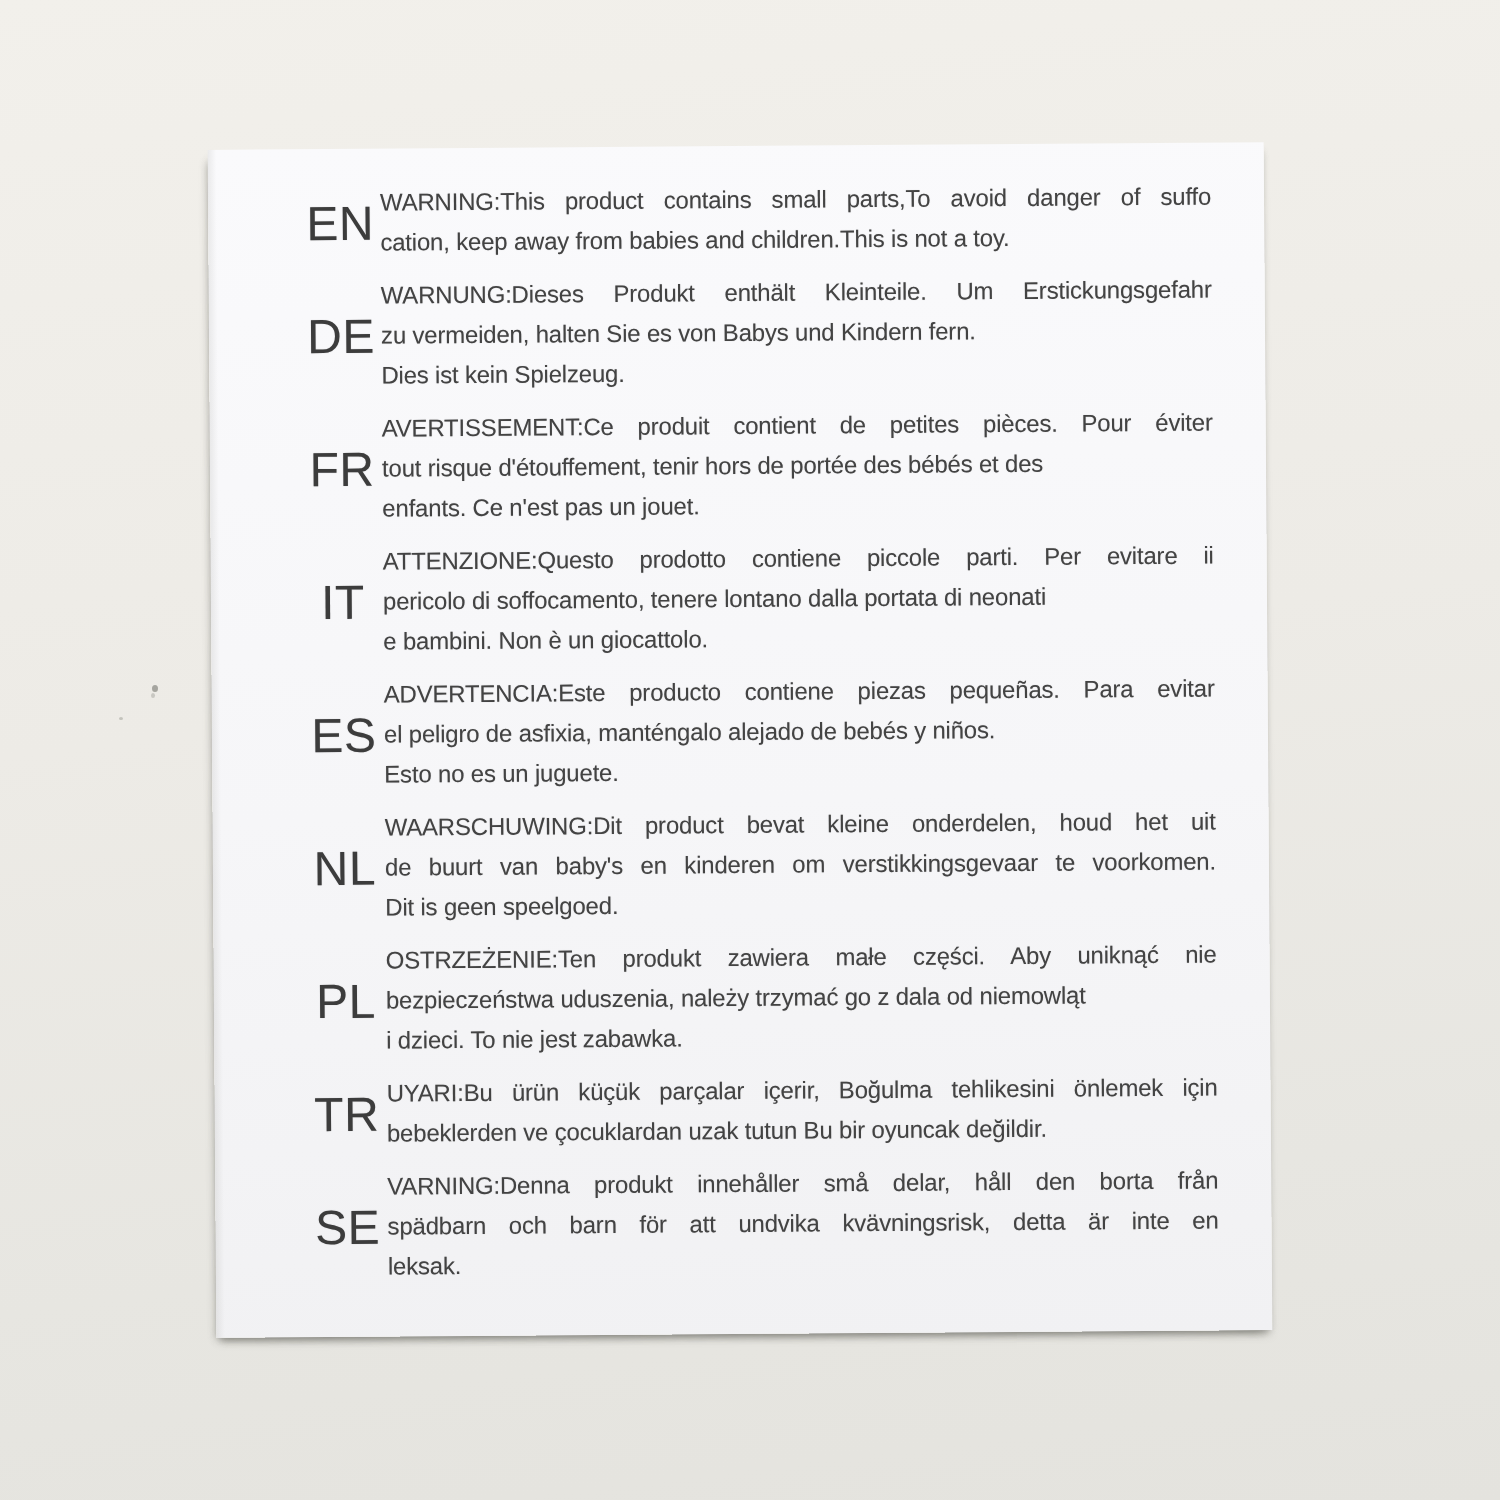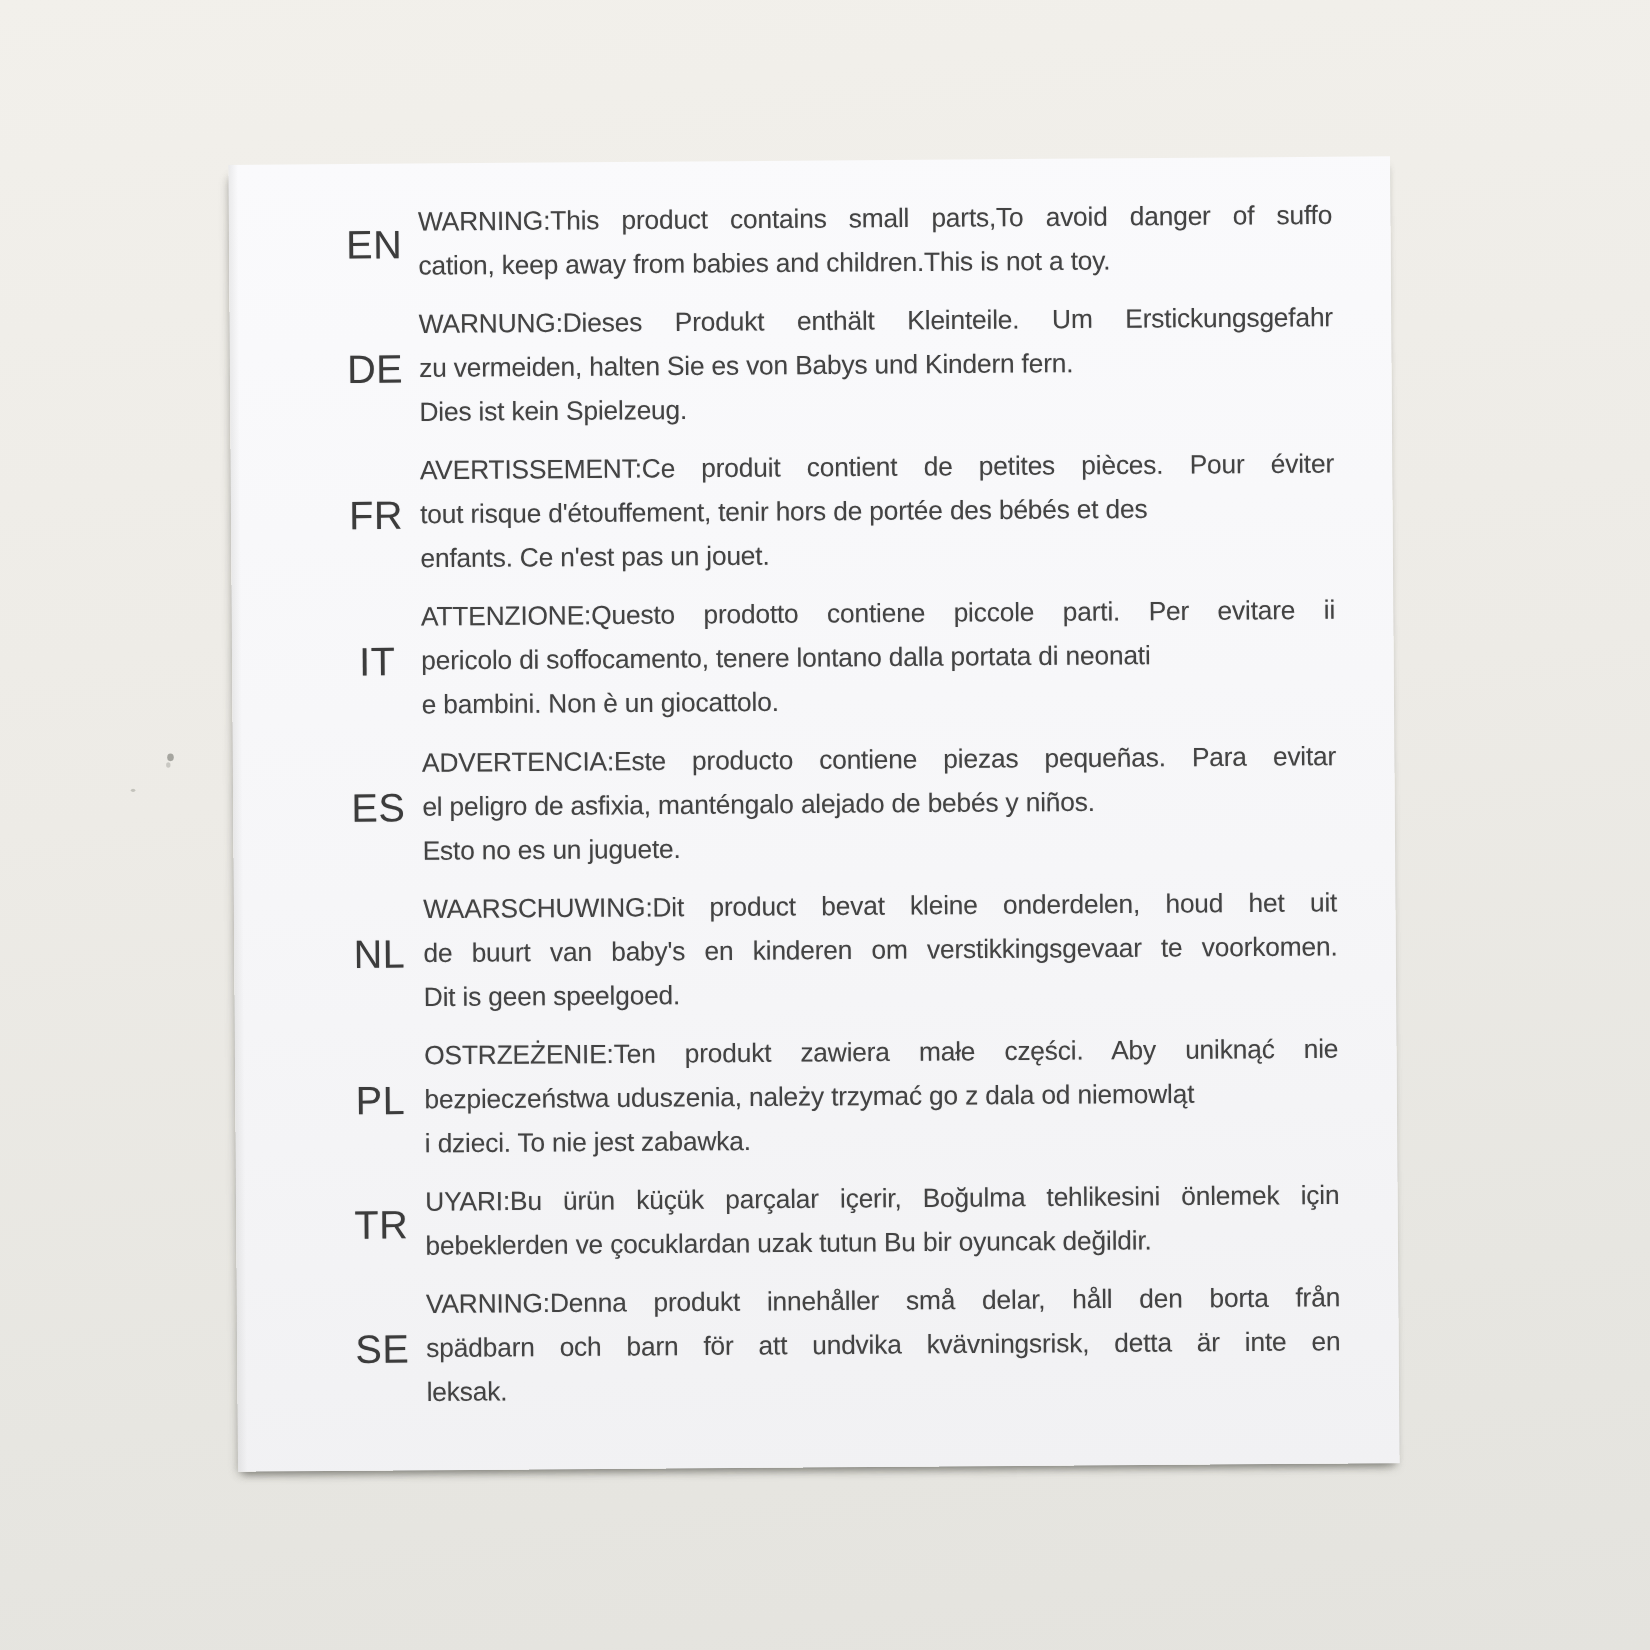--- a/index.html
+++ b/index.html
@@ -62,21 +62,21 @@
   }
   .row {
     display: flex;
     align-items: center;
     margin-bottom: 13px;
   }
   .code {
     flex: 0 0 80px;
     width: 80px;
     text-align: center;
-    font-size: 36px;
+    font-size: 48px;
     letter-spacing: 0.5px;
     color: #3c3c3c;
     text-shadow: 0 0 1px rgba(70,70,70,0.35);
   }
   .text {
     flex: 1 1 auto;
     min-width: 0;
   }
   .line {
     font-size: 24px;

